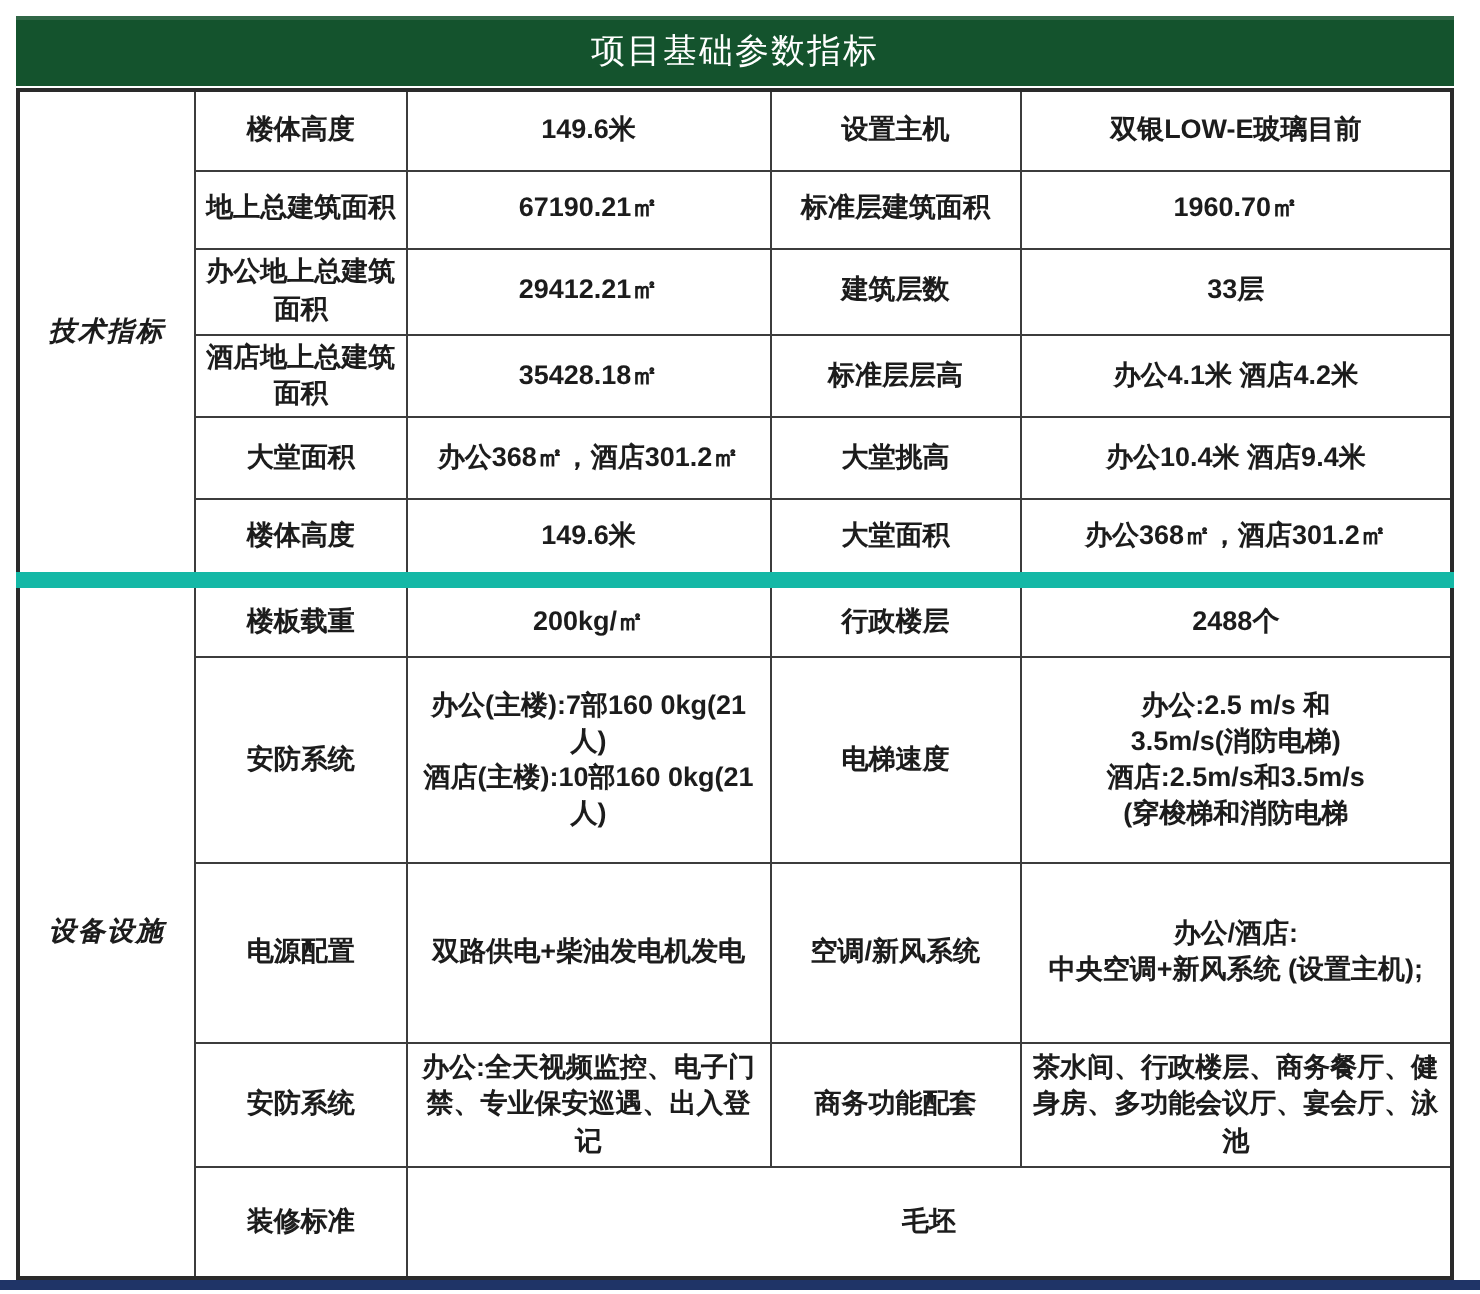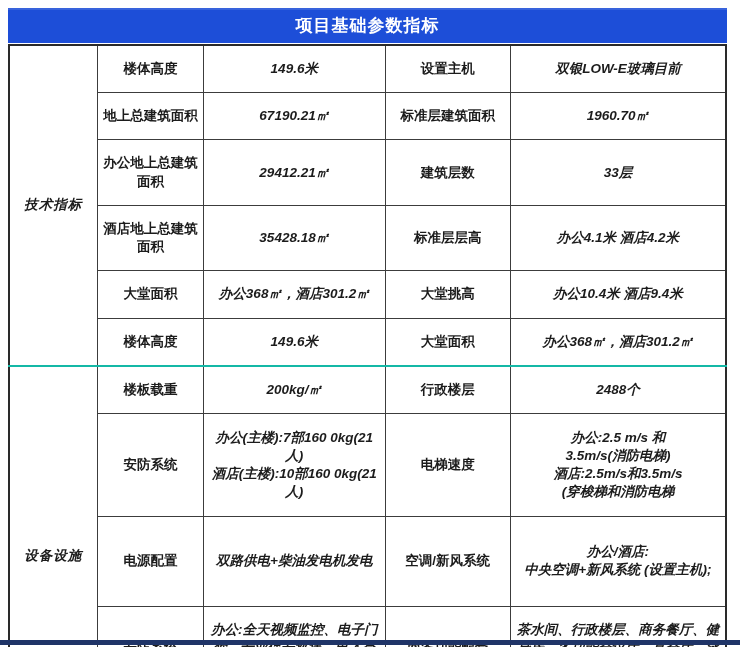--- a/index.html
+++ b/index.html
@@ -14,59 +14,59 @@
     height: 647px;
     background: #ffffff;
     overflow: hidden;
   }
   .title-bar {
     position: absolute;
     left: 8px;
     top: 8px;
     width: 719px;
     height: 35px;
-    background: #1d4ed8;
+    background: #14532d;
     color: #ffffff;
     display: flex;
     align-items: center;
     justify-content: center;
     font-size: 17px;
-    font-weight: bold;
+    font-weight: normal;
     letter-spacing: 1px;
     box-shadow: inset 0 2px 0 rgba(255,255,255,0.12);
   }
   table.params {
     position: absolute;
     left: 8px;
     top: 44px;
     width: 719px;
     border-collapse: collapse;
     table-layout: fixed;
     background: #ffffff;
   }
   table.params td {
     border: 1px solid #3c3c3c;
     text-align: center;
     vertical-align: middle;
     color: #1c1c1c;
     font-weight: bold;
     font-size: 13.5px;
     line-height: 1.35;
-    padding: 14px 4px;
+    padding: 2px 4px;
     word-break: break-all;
     white-space: pre-line;
   }
   table.params { border: 2px solid #2a2a2a; }
-  tr.group-start td { border-top: 2px solid #14b8a6; }
+  tr.group-start td { border-top: 8px solid #14b8a6; }
   td.group-cell {
     font-size: 14px;
     letter-spacing: 1px;
     font-style: italic;
   }
-  td.value-cell { font-size: 14px; font-style: italic; }
+  td.value-cell { font-size: 14px; }
   .bottom-rule {
     position: absolute;
     left: 0px;
     top: 640px;
     width: 740px;
     height: 5px;
     background: #1f3467;
   }
 </style>
 </head>

